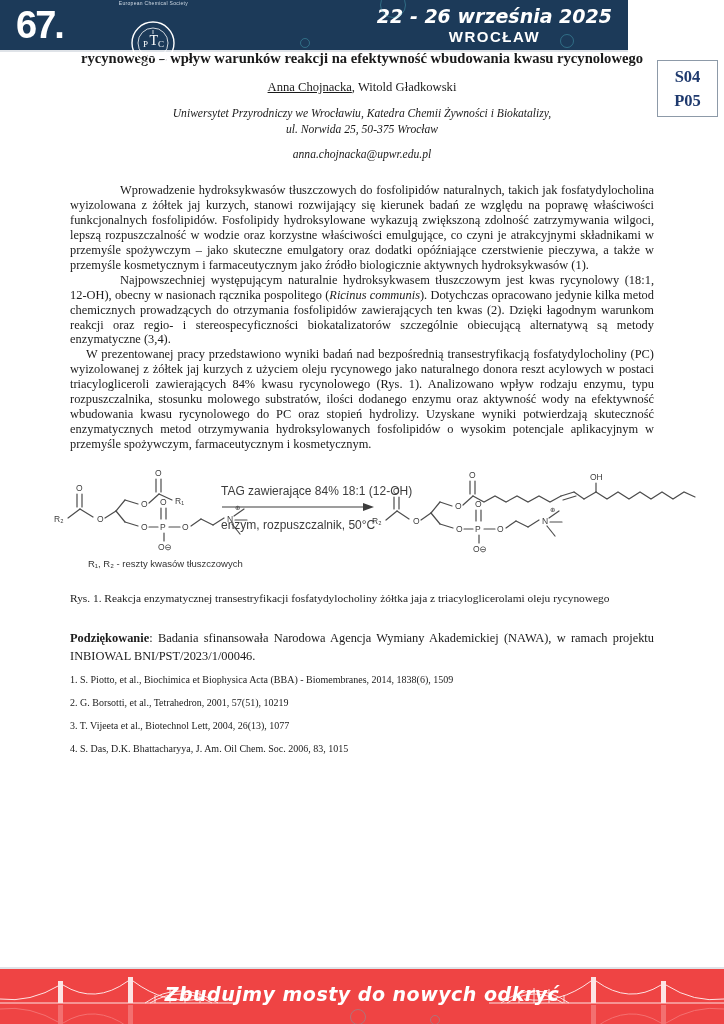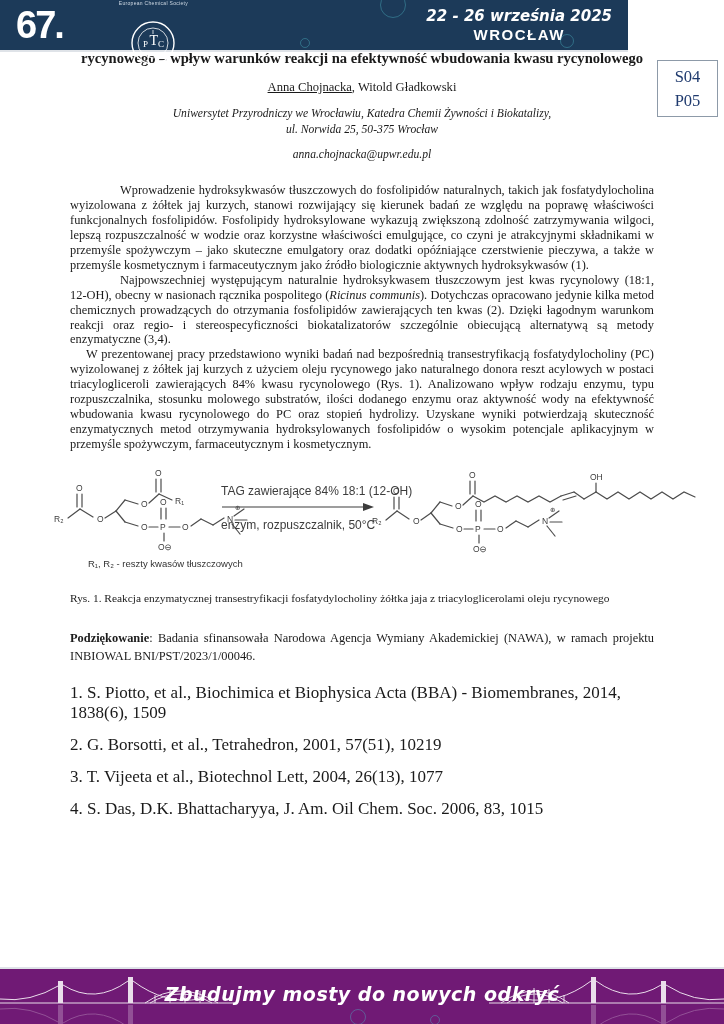--- a/index.html
+++ b/index.html
@@ -22,29 +22,29 @@
   .edition {
     font-size:38px; font-weight:800; letter-spacing:-2px; line-height:1;
     margin-right:10px;
   }
   .conf-name { font-size:14.5px; font-weight:800; line-height:1.18; letter-spacing:.2px; }
   .banner-logos { display:flex; align-items:center; gap:14px; margin-left:46px;flex-direction:column; }
   .euchems { text-align:left; }
   .euchems-top { display:flex; align-items:center; gap:3px; font-size:11px; font-weight:800; }
   .euchems-sub { font-size:5px; border-top:1px solid rgba(255,255,255,.7); margin-top:1px; padding-top:1px; letter-spacing:.3px; color:#cfd9e4; }
   .date-block { margin-left:auto; text-align:center; }
-  .date-range { font-style:italic; font-weight:700; font-size:15px; font-family:"DejaVu Sans", sans-serif; }
+  .date-range { font-style:italic; font-weight:700; font-size:19px; font-family:"DejaVu Sans", sans-serif; }
   .city { font-weight:800; font-size:15px; letter-spacing:1.5px; margin-top:1px; }
 
   
   .badge {
     position:absolute; top:60px; left:657px; width:61px; height:57px;
     border:1.5px solid #8d9aa8; background:#ffffff;
     display:flex; flex-direction:column; align-items:center; justify-content:center;
-    font-family:"Liberation Serif", serif; font-weight:400; font-size:16.5px;
+    font-family:"Liberation Serif", serif; font-weight:700; font-size:16.5px;
     color:#1f3a6e; line-height:1.45;
   }
 
   
   .title {
     margin:30px 72px 0 72px; text-align:center;
     font-size:14.6px; font-weight:700; line-height:1.3;
   }
   .authors { margin-top:12px; text-align:center; font-size:12.6px; }
   .authors .u { text-decoration:underline; }
@@ -70,27 +70,27 @@
   .arrow-top, .arrow-bottom { white-space:nowrap; }
   .arrow-top { margin-bottom:3px; }
   .arrow-bottom { margin-top:3px; }
   .legend { position:absolute; left:88px; top:96px;
     font-family:"Liberation Sans", sans-serif; font-size:9.5px; color:#333333; }
   .caption { margin:12px 70px 0 70px; font-size:11.4px; }
 
   
   .ack { margin:26px 70px 0 70px; font-size:12.4px; line-height:1.45; text-align:justify; }
   .ack .bold { font-weight:700; }
-  .refs { margin:17px 70px 0 70px; font-size:17px; list-style:none; }
+  .refs { margin:8px 70px 0 70px; font-size:10px; list-style:none; }
   .refs li { margin-bottom:12px; }
 
   
   .footer {
     position:absolute; bottom:0; left:0; width:724px; height:57px;
-    background:#701a75; border-top:2px solid #dfe3e8; overflow:hidden;
+    background:#ef4444; border-top:2px solid #dfe3e8; overflow:hidden;
   }
   .slogan {
     position:absolute; top:14px; left:0; width:100%; text-align:center;
     font-family:"DejaVu Sans", sans-serif; font-style:italic; font-weight:700;
     font-size:19px; color:#ffffff; letter-spacing:.5px;
   }
   .bridge { position:absolute; top:4px; opacity:.95; }
   .bridge-left { left:0; }
   .bridge-right { right:0; }
   .deco-dot { position:absolute; border:1px solid rgba(77,184,200,.4); border-radius:50%; }

